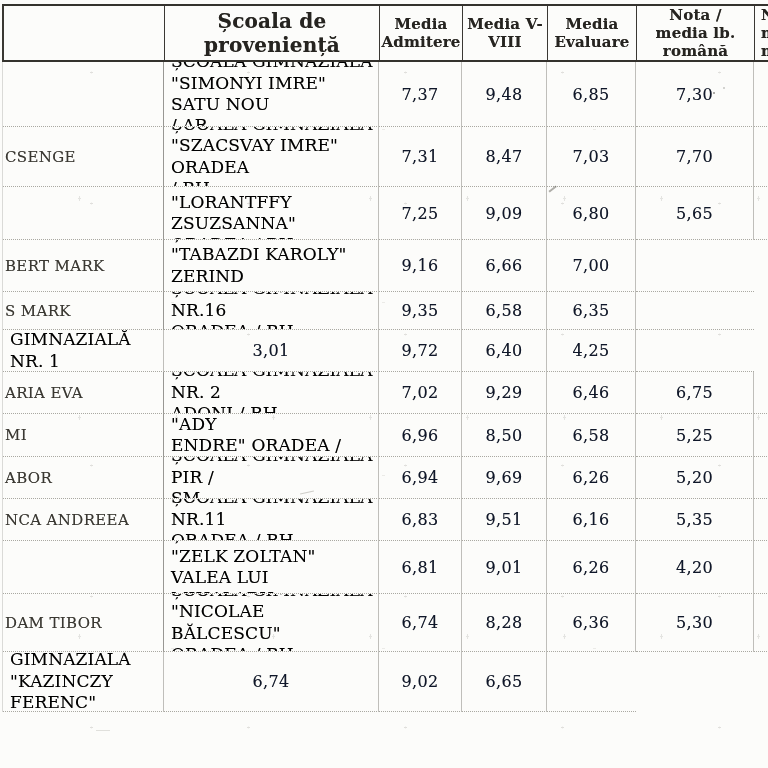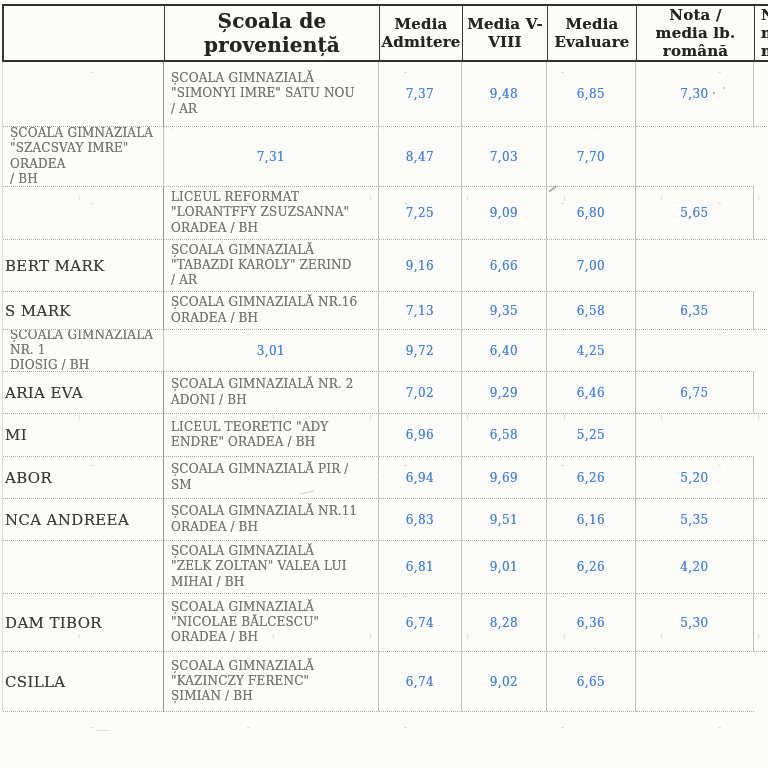--- a/index.html
+++ b/index.html
@@ -59,26 +59,26 @@
     overflow: hidden;
     text-shadow: 0 0 .45px rgba(55,53,47,.5);
   }
   .td.name {
     border-right: 1px solid rgba(72,70,63,.55);
     font-size: 15px; letter-spacing: .35px; padding-left: 2px;
     color: #3a3832;
   }
   .td.school {
     padding: 3px 4px 3px 7px;
-    font-size: 12px; line-height: 1.26; letter-spacing: .15px;
-    white-space: pre-line; color: #737373;
+    font-size: 17px; line-height: 1.26; letter-spacing: .15px;
+    white-space: pre-line; color: #000000;
   }
   .td.num {
-    justify-content: center; font-size: 12px; letter-spacing: .4px;
-    color: #3b82f6;
+    justify-content: center; font-size: 16px; letter-spacing: .4px;
+    color: #0f172a;
   }
   .td.cutcol { border-right: none; }
   
   .artifact { position: absolute; z-index: 4; pointer-events: none; }
   .dot { width: 2px; height: 2px; border-radius: 50%; background: rgba(90,88,80,.65); }
   .tick { width: 9px; height: 1.5px; background: rgba(95,93,85,.5); transform: rotate(-38deg); }
   .smudge { width: 14px; height: 1px; background: rgba(120,118,108,.35); }
 </style>
 </head>
 <body>
@@ -110,20 +110,21 @@
 "SIMONYI IMRE" SATU NOU
 / AR</div>
       <div class="td num">7,37</div>
       <div class="td num">9,48</div>
       <div class="td num">6,85</div>
       <div class="td num">7,30</div>
       <div class="td cutcol"></div>
     </div>
 
     <div class="grid-row tr" style="height:60px">
+      <div class="td name">CSENGE</div>
       <div class="td school">ȘCOALA GIMNAZIALĂ
 "SZACSVAY IMRE" ORADEA
 / BH</div>
       <div class="td num">7,31</div>
       <div class="td num">8,47</div>
       <div class="td num">7,03</div>
       <div class="td num">7,70</div>
       <div class="td cutcol"></div>
     </div>
 
@@ -147,21 +148,20 @@
       <div class="td num">9,16</div>
       <div class="td num">6,66</div>
       <div class="td num">7,00</div>
       <div class="td cutcol"></div>
     </div>
 
     <div class="grid-row tr" style="height:38px">
       <div class="td name">S MARK</div>
       <div class="td school">ȘCOALA GIMNAZIALĂ NR.16
 ORADEA / BH</div>
-      <div class="td num">7,13</div>
       <div class="td num">9,35</div>
       <div class="td num">6,58</div>
       <div class="td num">6,35</div>
       <div class="td cutcol"></div>
     </div>
 
     <div class="grid-row tr" style="height:42px">
       <div class="td school">ȘCOALA GIMNAZIALĂ NR. 1
 DIOSIG / BH</div>
       <div class="td num">3,01</div>
@@ -180,20 +180,21 @@
       <div class="td num">6,46</div>
       <div class="td num">6,75</div>
       <div class="td cutcol"></div>
     </div>
 
     <div class="grid-row tr" style="height:43px">
       <div class="td name">MI</div>
       <div class="td school">LICEUL TEORETIC "ADY
 ENDRE" ORADEA / BH</div>
       <div class="td num">6,96</div>
+      <div class="td num">8,50</div>
       <div class="td num">6,58</div>
       <div class="td num">5,25</div>
       <div class="td cutcol"></div>
     </div>
 
     <div class="grid-row tr" style="height:42px">
       <div class="td name">ABOR</div>
       <div class="td school">ȘCOALA GIMNAZIALĂ PIR /
 SM</div>
       <div class="td num">6,94</div>
@@ -232,21 +233,20 @@
 "NICOLAE BĂLCESCU"
 ORADEA / BH</div>
       <div class="td num">6,74</div>
       <div class="td num">8,28</div>
       <div class="td num">6,36</div>
       <div class="td num">5,30</div>
       <div class="td cutcol"></div>
     </div>
 
     <div class="grid-row tr" style="height:60px">
-      <div class="td name">CSILLA</div>
       <div class="td school">ȘCOALA GIMNAZIALĂ
 "KAZINCZY FERENC"
 ȘIMIAN / BH</div>
       <div class="td num">6,74</div>
       <div class="td num">9,02</div>
       <div class="td num">6,65</div>
       <div class="td cutcol"></div>
     </div>
 
   </div>

